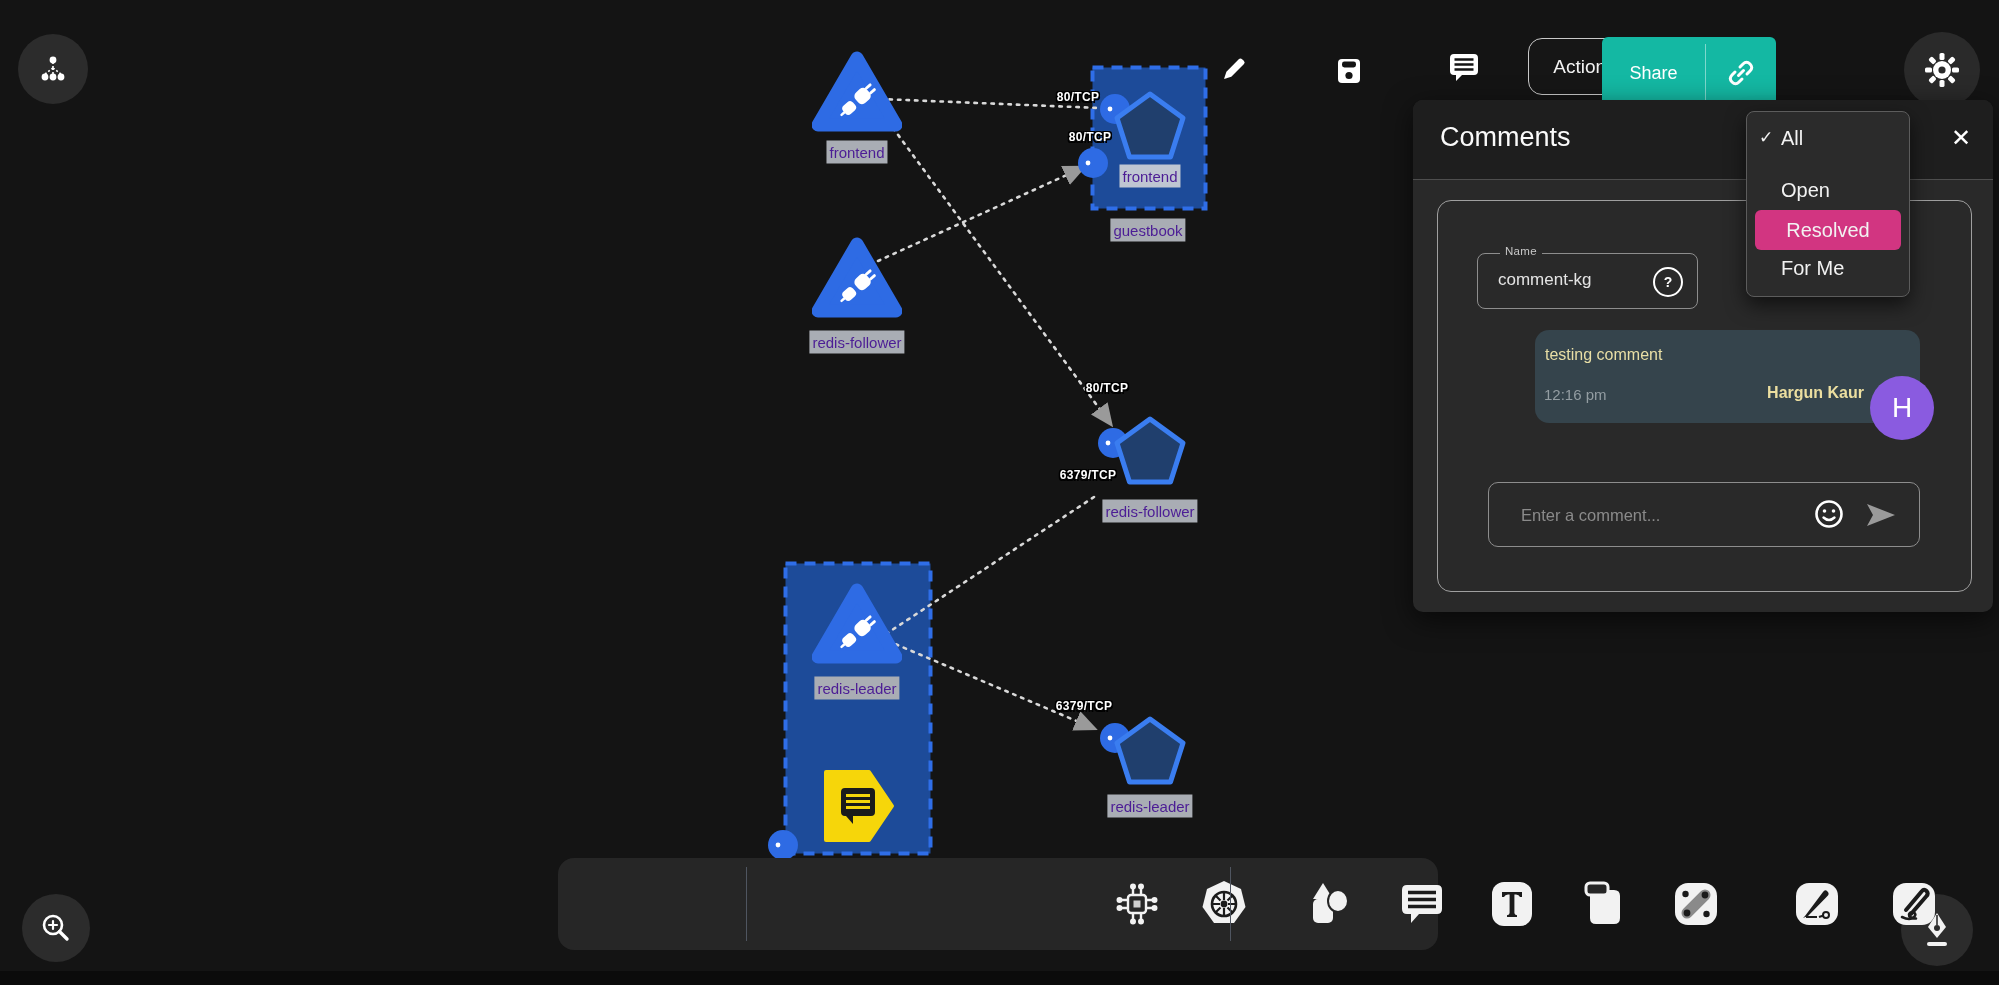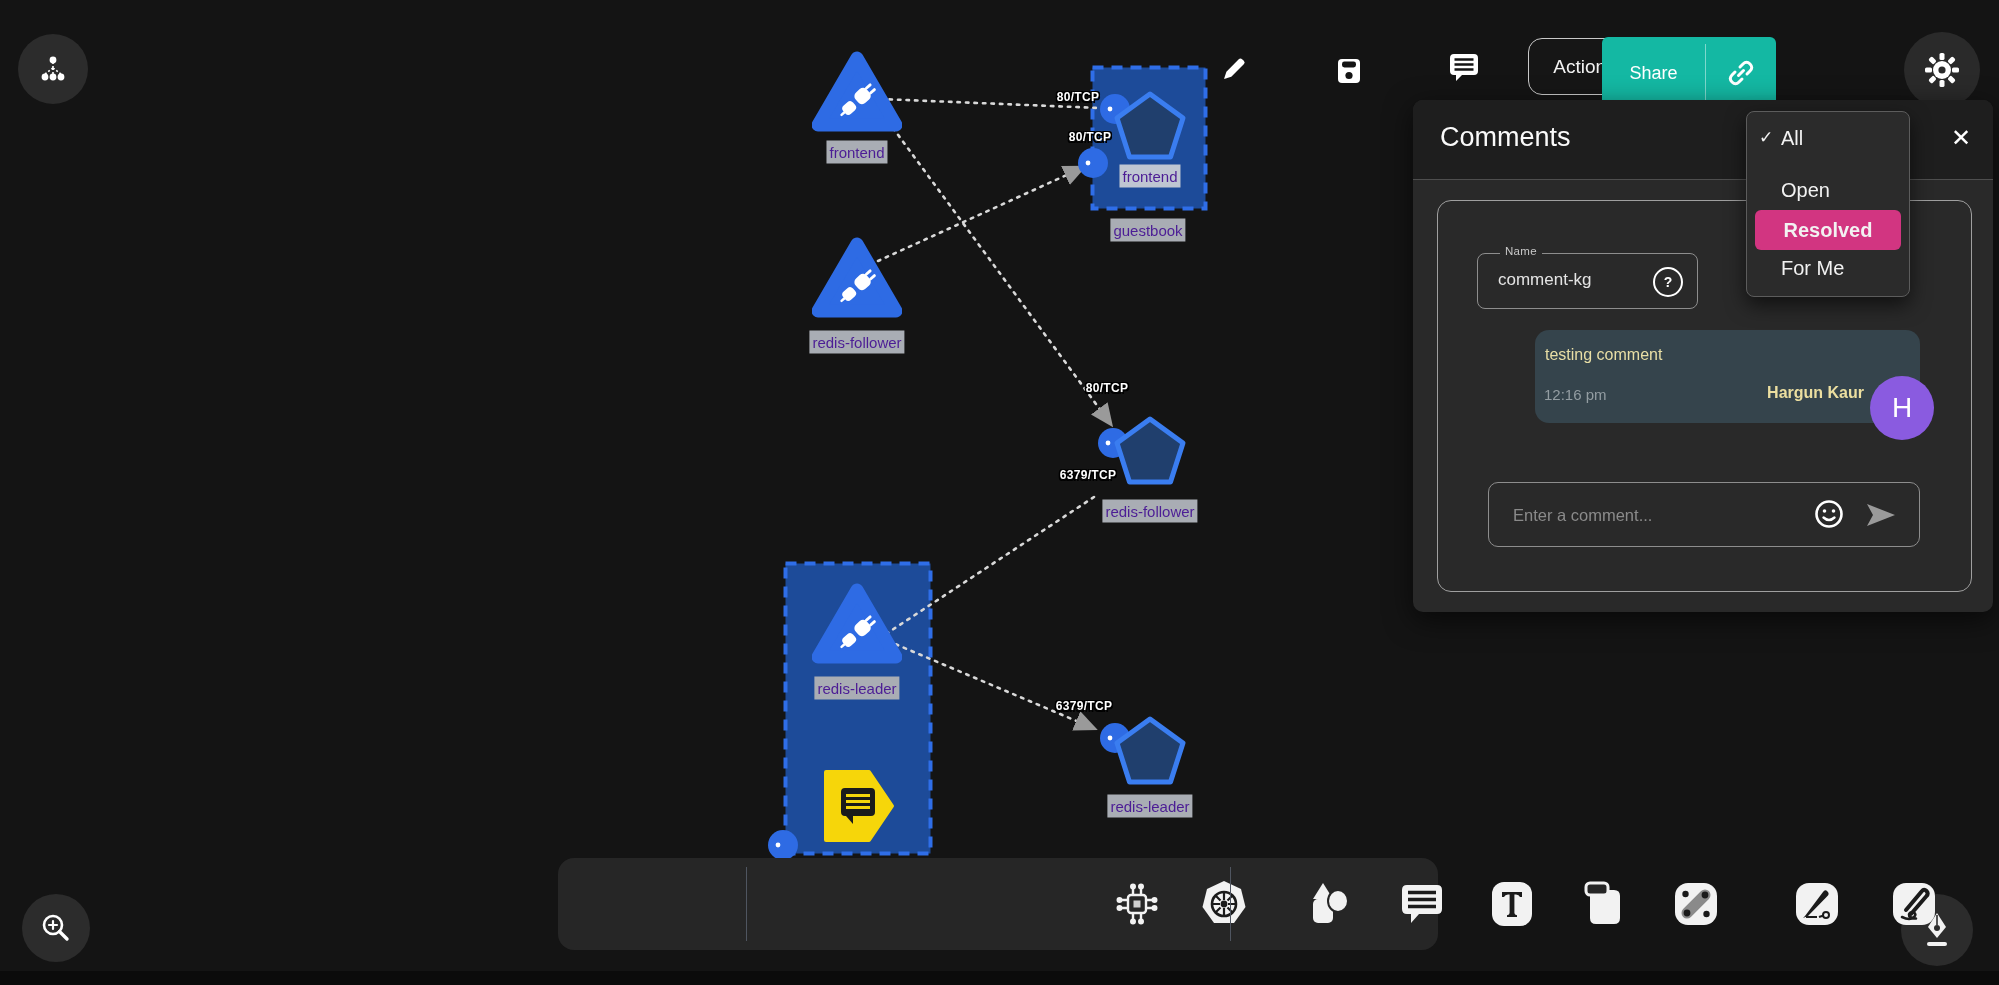--- a/index.html
+++ b/index.html
@@ -43,21 +43,21 @@
   .bubble{position:absolute;left:122px;top:230px;width:385px;height:93px;background:#35444c;
       border-radius:14px;}
   .bubble .text{position:absolute;left:10px;top:16px;font-size:16px;color:#e9dfa6;text-align:right;}
   .bubble .time{position:absolute;left:9px;top:56px;font-size:15px;color:#939da2;}
   .bubble .author{position:absolute;right:56px;top:54px;font-size:16px;font-weight:bold;color:#ecdfa0;}
   .avatar{position:absolute;left:457px;top:276px;width:64px;height:64px;border-radius:50%;
       background:#8a5be0;display:flex;align-items:center;justify-content:center;
       color:#fff;font-size:28px;z-index:2;}
   .composer{position:absolute;left:75px;top:382px;width:432px;height:65px;
       border:1.5px solid #8d8d8d;border-radius:10px;box-sizing:border-box;}
-  .composer input{position:absolute;left:10px;top:6px;width:300px;height:50px;background:transparent;
+  .composer input{position:absolute;left:18px;top:6px;width:300px;height:50px;background:transparent;
       border:none;outline:none;font-size:16.5px;color:#cfcfcf;padding-left:14px;
       font-family:"Liberation Sans",sans-serif;}
   .composer input::placeholder{color:#8a8a8a;}
   .composer .emoji{position:absolute;left:324px;top:15px;cursor:pointer;}
   .composer .send{position:absolute;left:376px;top:19px;cursor:pointer;}
   
   .dropdown{position:absolute;left:1746px;top:111px;width:164px;background:#2b2b2b;
       border:1px solid #5c5c5c;border-radius:8px;box-shadow:0 8px 20px rgba(0,0,0,.6);
       z-index:30;padding:10px 0 12px 0;box-sizing:border-box;}
   .dd-item{color:#f2f2f2;font-size:20px;height:32px;line-height:32px;padding-left:34px;
@@ -303,21 +303,21 @@
       <svg width="32" height="26" viewBox="0 0 32 26">
         <path d="M2 2 L30 13 L2 24 L8 13 Z" fill="#9a9a9a"></path>
       </svg>
     </span>
   </div>
 </div>
 
 <div class="dropdown" id="filter-dropdown">
     <div class="dd-item"><span class="check">✓</span>All</div>
     <div class="dd-item gap">Open</div>
-    <div class="dd-item selected" style="background: rgb(210, 53, 129); font-weight: bold;">Resolved</div>
+    <div class="dd-item selected" style="background: rgb(210, 53, 129);">Resolved</div>
     <div class="dd-item">For Me</div>
   </div>
 
 <div class="toolbar">
   <div class="tool" style="left:553px;">
     <svg width="48" height="48" viewBox="0 0 48 48">
       <g stroke="#f2f2f2" stroke-width="2.4" fill="none">
         <rect x="15" y="15" width="18" height="18" rx="3"></rect>
         <rect x="20.5" y="20.5" width="7" height="7" fill="#cfcfcf" stroke="none"></rect>
         <path d="M20 15 V8 M28 15 V8 M20 33 V40 M28 33 V40 M15 20 H8 M15 28 H8 M33 20 H40 M33 28 H40"></path>

